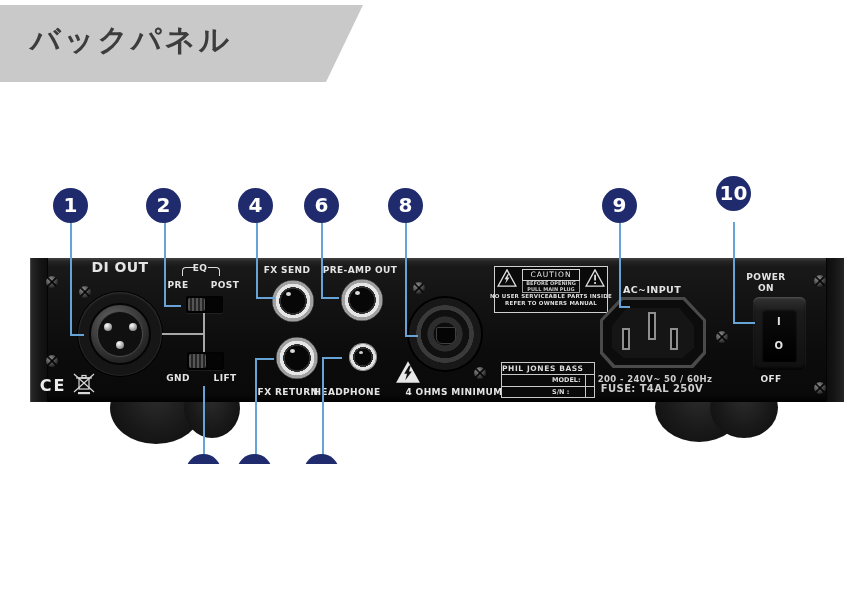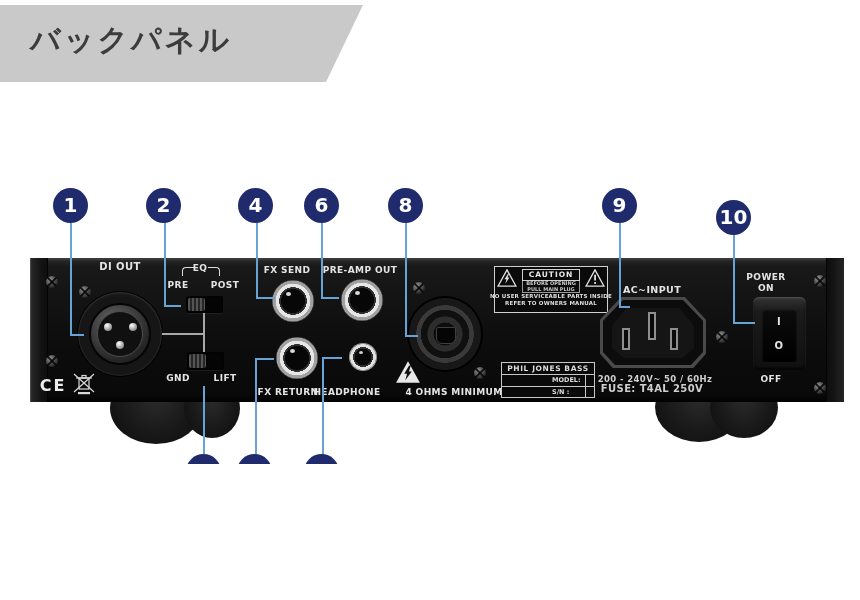--- a/index.html
+++ b/index.html
@@ -81,32 +81,32 @@
        box-shadow:0 0 0 2px #000;}
   .speakon-d{position:absolute;left:436px;top:327px;width:18px;height:15px;background:#050505;
        border:1.5px solid #3f3f3f;border-radius:2px 2px 6px 6px;}
 
   
   .caution{position:absolute;left:494px;top:266px;width:114px;height:47px;box-sizing:border-box;
        border:1px solid #d0d0d0;background:#0a0a0a;display:flex;flex-direction:column;
        align-items:center;padding:2px 2px 1px;}
   .caution-top{display:flex;width:100%;justify-content:space-between;align-items:flex-start;}
   .caution-mid{width:58px;text-align:center;}
-  .caution-title{border:1px solid #d0d0d0;font-size:7.5px;font-weight:bold;letter-spacing:1px;
+  .caution-title{border:1px solid #d0d0d0;font-size:7.5px;font-weight:normal;letter-spacing:1px;
        color:#e8e8e8;line-height:9px;height:10px;}
   .caution-sub{border:1px solid #9a9a9a;border-top:none;}
   .caution-small{font-size:5px;line-height:5.5px;color:#c8c8c8;font-weight:bold;white-space:nowrap;}
   .caution-line{font-size:5.5px;line-height:6.5px;color:#dedede;font-weight:bold;
        letter-spacing:.2px;white-space:nowrap;}
 
   
   .plate{position:absolute;left:501px;top:362px;width:94px;height:36px;box-sizing:border-box;
        border:1px solid #c8c8c8;background:#0a0a0a;color:#ddd;font-weight:bold;}
   .plate-brand{height:11px;border-bottom:1px solid #c8c8c8;font-size:7.5px;line-height:11px;
-       text-align:center;letter-spacing:.6px;}
+       text-align:left;letter-spacing:.6px;}
   .plate-row{height:11px;border-bottom:1px solid #c8c8c8;display:flex;}
   .plate-row.last{border-bottom:none;}
   .plate-cell{width:36px;border-right:1px solid #c8c8c8;font-size:6.5px;line-height:11px;
        padding-left:2px;box-sizing:border-box;margin-left:48px;}
 
   
   .inlet{position:absolute;left:600px;top:297px;width:106px;height:71px;background:#4a4a4a;
        clip-path:polygon(20% 0%,80% 0%,100% 32%,100% 80%,88% 100%,12% 100%,0% 80%,0% 32%);}
   .inlet-in{position:absolute;left:603px;top:300px;width:100px;height:65px;background:#0c0c0c;
        clip-path:polygon(20% 0%,80% 0%,100% 32%,100% 80%,88% 100%,12% 100%,0% 80%,0% 32%);}
@@ -153,21 +153,21 @@
   <div class="screw" style="left:46px;top:276px"></div>
   <div class="screw" style="left:79px;top:286px"></div>
   <div class="screw" style="left:46px;top:355px"></div>
   <div class="screw" style="left:136px;top:356px"></div>
   <div class="screw" style="left:413px;top:282px"></div>
   <div class="screw" style="left:474px;top:367px"></div>
   <div class="screw" style="left:716px;top:331px"></div>
   <div class="screw" style="left:814px;top:275px"></div>
   <div class="screw" style="left:814px;top:382px"></div>
 
-  <div class="lbl" style="left:120px;top:262px;font-size:10px">DI OUT</div>
+  <div class="lbl" style="left:120px;top:262px;font-size:14px">DI OUT</div>
   <div class="xlr-flange"></div>
   <div class="xlr-ring"></div>
   <div class="xlr-inner"></div>
   <div class="pin" style="left:104px;top:323px"></div>
   <div class="pin" style="left:129px;top:323px"></div>
   <div class="pin" style="left:116px;top:341px"></div>
 
   <div class="bracket-l" style="left:182px;top:267px;width:11px;height:8px"></div>
   <div class="bracket-r" style="left:208px;top:267px;width:11px;height:8px"></div>
   <div class="lbl" style="left:200px;top:263px">EQ</div>
@@ -274,19 +274,19 @@
   <div class="lead lead-lb" style="left:405px;top:222px;width:11px;height:113px"></div>
   <div class="lead lead-lb" style="left:619px;top:222px;width:9px;height:84px"></div>
   <div class="lead lead-lb" style="left:733px;top:222px;width:20px;height:100px"></div>
 
   <div class="callout" style="left:53px;top:188px">1</div>
   <div class="callout" style="left:146px;top:188px">2</div>
   <div class="callout" style="left:238px;top:188px">4</div>
   <div class="callout" style="left:304px;top:188px">6</div>
   <div class="callout" style="left:388px;top:188px">8</div>
   <div class="callout" style="left:602px;top:188px">9</div>
-  <div class="callout" style="left:716px;top:200px">10</div>
+  <div class="callout" style="left:716px;top:176px">10</div>
 
   <div class="callout" style="left:186px;top:454px">3</div>
   <div class="callout" style="left:237px;top:454px">5</div>
   <div class="callout" style="left:304px;top:454px">7</div>
 
 </div>
 
 </body></html>

